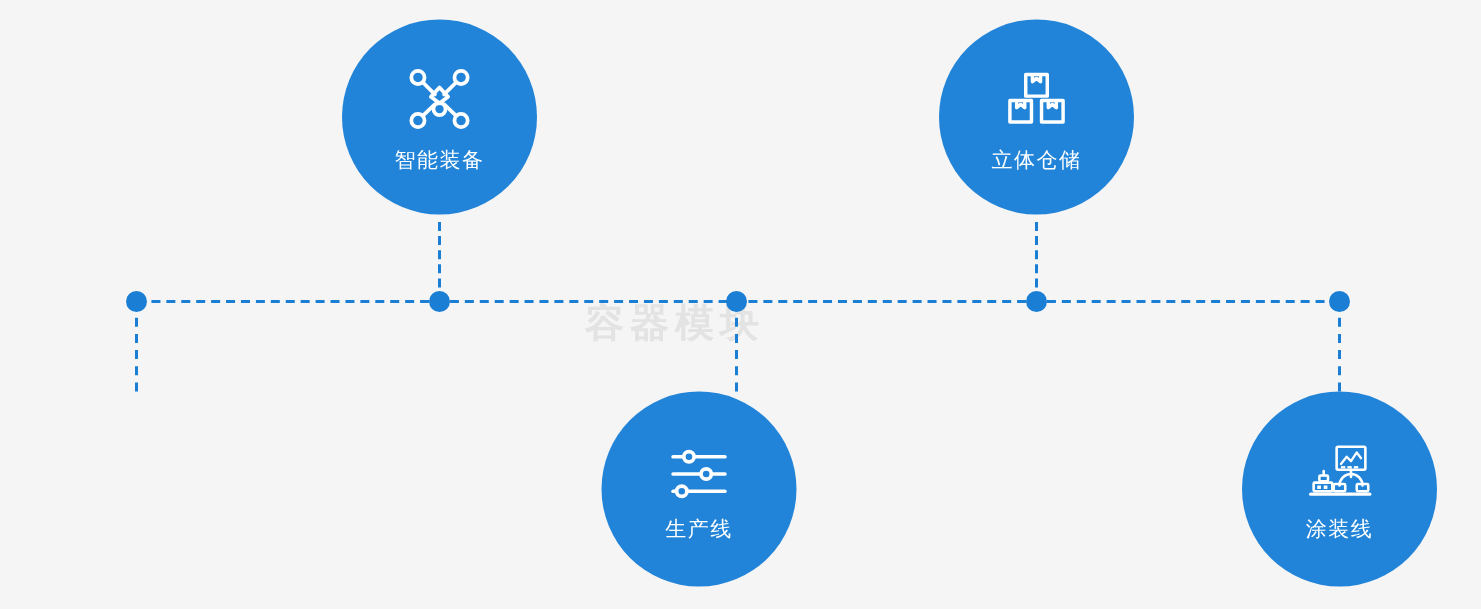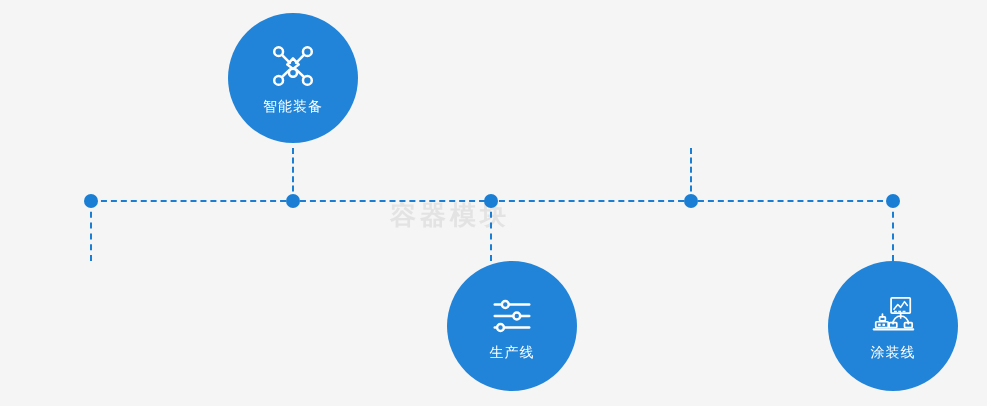--- a/index.html
+++ b/index.html
@@ -133,23 +133,36 @@
         <path d="M12.5 12.5 L20.8 20.8"></path>
         <path d="M35.5 12.5 L27.2 20.8"></path>
         <path d="M12.5 35.5 L20.9 27.6"></path>
         <path d="M35.5 35.5 L27.1 27.6"></path>
         <path d="M24 16 L30 22.5 L24 27 L18 22.5 Z"></path>
       </svg>
     </span>
     <span class="label">智能装备</span>
   </div>
 
+  <div class="node top" style="left:691px; top:13px;">
+    <span class="icon">
+      <svg viewBox="0 0 48 48" width="46" height="46" fill="none" stroke="#ffffff" stroke-width="2.4" stroke-linejoin="round">
+        <rect x="16.5" y="7" width="15" height="15"></rect>
+        <path d="M21.2 7 v5 l2.8 -2.3 l2.8 2.3 v-5"></path>
+        <rect x="5.5" y="25" width="15" height="15"></rect>
+        <path d="M10.2 25 v5 l2.8 -2.3 l2.8 2.3 v-5"></path>
+        <rect x="27.5" y="25" width="15" height="15"></rect>
+        <path d="M32.2 25 v5 l2.8 -2.3 l2.8 2.3 v-5"></path>
+      </svg>
+    </span>
+    <span class="label">立体仓储</span>
+  </div>
 
 
-  <div class="node bottom" style="left:512px; top:261px;">
+  <div class="node bottom" style="left:466px; top:261px;">
     <span class="icon">
       <svg viewBox="0 0 48 48" width="46" height="46" fill="none" stroke="#ffffff" stroke-width="2.6" stroke-linecap="round">
         <path d="M6 12 H42"></path>
         <circle cx="17" cy="12" r="3.6" fill="#2184d8"></circle>
         <path d="M6 24 H42"></path>
         <circle cx="29" cy="24" r="3.6" fill="#2184d8"></circle>
         <path d="M6 36 H42"></path>
         <circle cx="12" cy="36" r="3.6" fill="#2184d8"></circle>
       </svg>
     </span>

